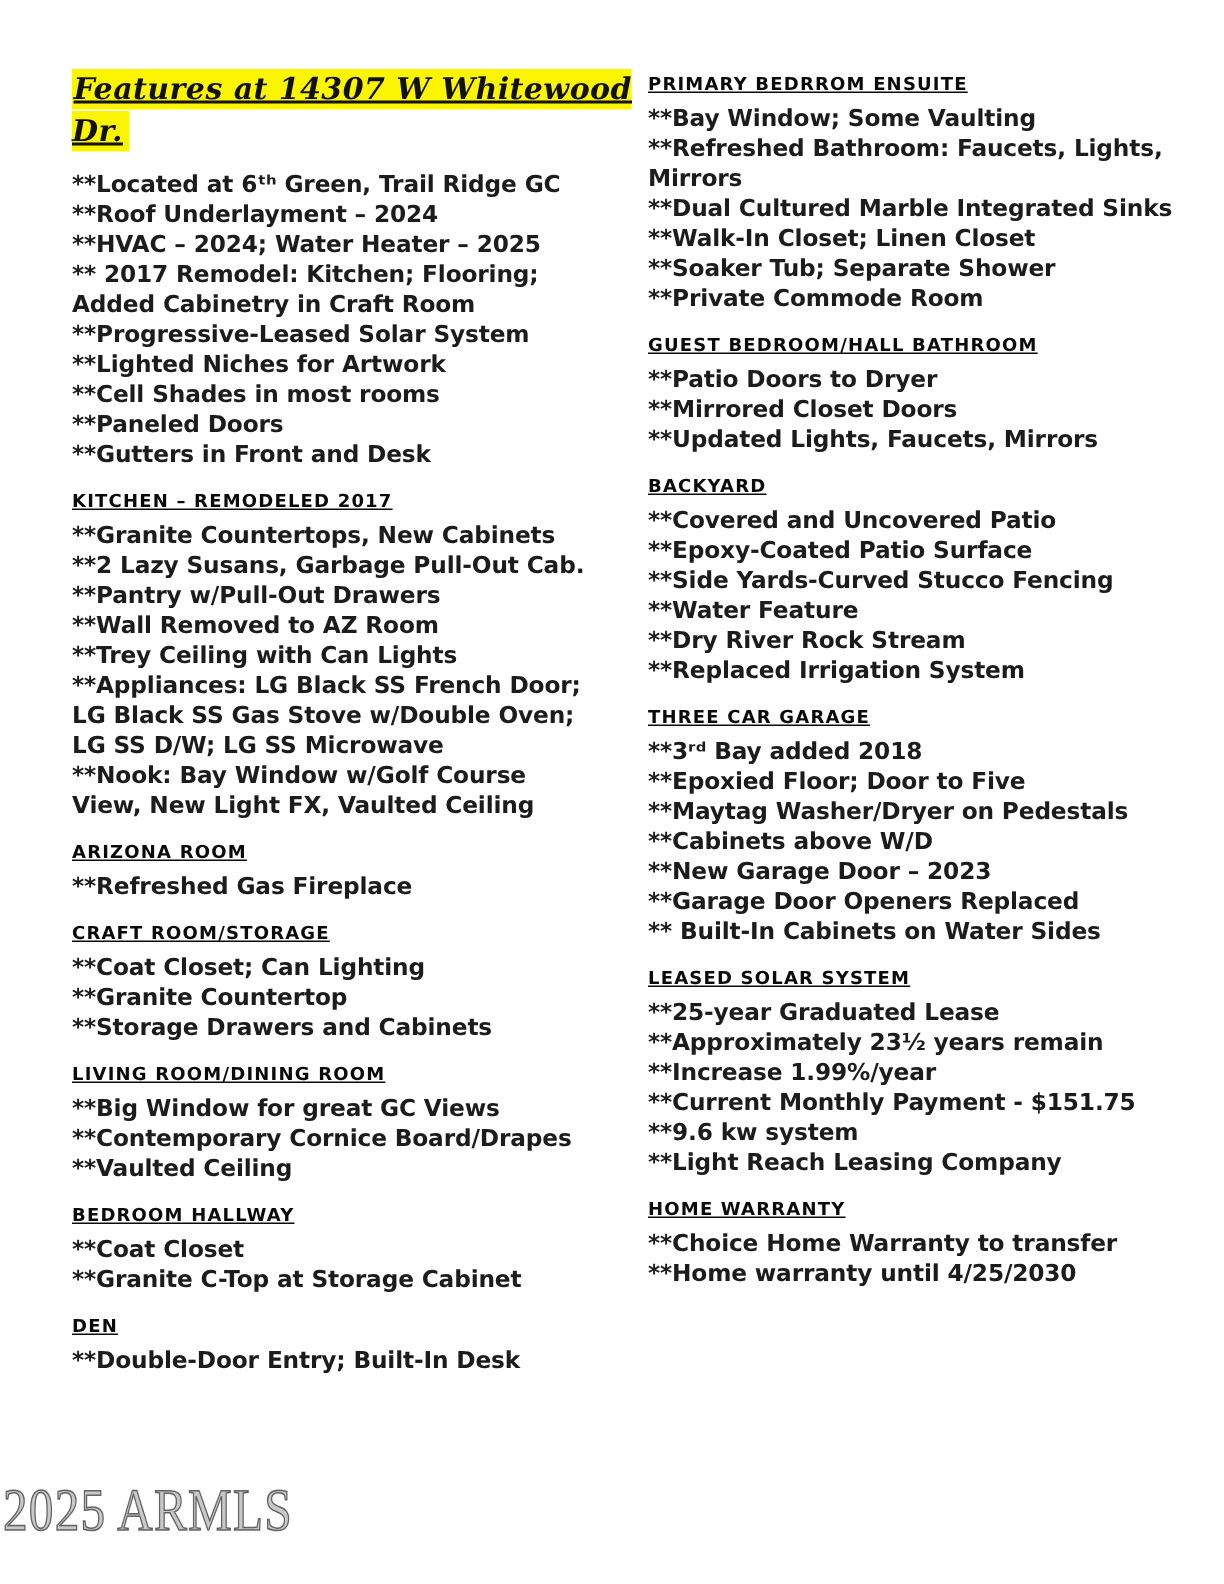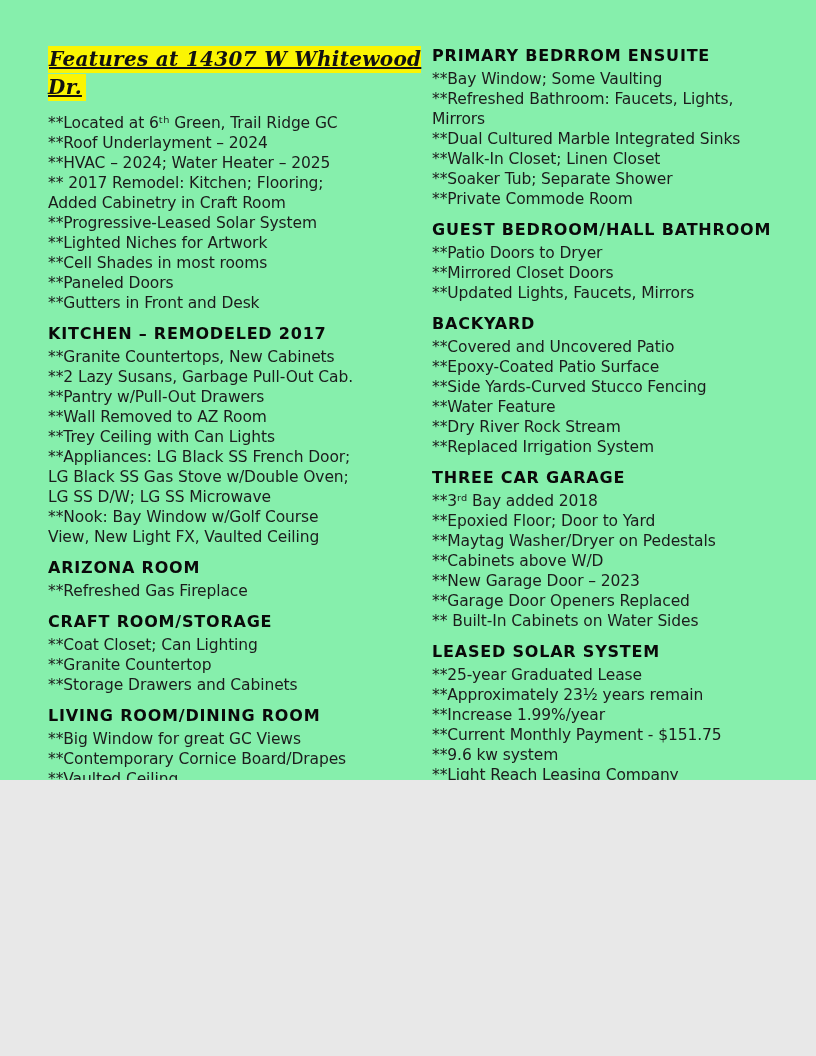--- a/index.html
+++ b/index.html
@@ -1,20 +1,20 @@
 <!DOCTYPE html>
 <html><head>
 <meta charset="utf-8">
 <style>
   html, body { margin: 0; padding: 0; background: #e8e8e8; }
   .page {
     position: relative;
     width: 816px;
-    height: 780px;
-    background: #86efac;
+    height: 1056px;
+    background: #ffffff;
     overflow: hidden;
     font-family: "DejaVu Sans", "Liberation Sans", sans-serif;
     color: #1c1c1c;
     margin: 0 auto;
   }
   .col { position: absolute; top: 46px; }
   .col-left  { left: 48px;  width: 378px; }
   .col-right { left: 432px; width: 376px; }
 
   .doc-title-wrap { margin: 0 0 11px 0; line-height: 26px; }
@@ -24,34 +24,36 @@
     font-style: italic;
     font-weight: bold;
     font-size: 20px;
     letter-spacing: 0.3px;
     text-decoration: underline;
     padding: 1px 4px 2px 1px;
     color: #111;
   }
 
   .section-heading {
-    font-size: 16px;
+    font-size: 12px;
     font-weight: bold;
     letter-spacing: 0.8px;
+    text-decoration: underline;
     margin: 11px 0 3px 0;
     line-height: 20px;
     color: #0a0a0a;
   }
   .sections > section:first-child .section-heading { margin-top: 0; }
 
   .feature-item {
     font-size: 15.5px;
     line-height: 20px;
     white-space: pre-wrap;
     letter-spacing: -0.1px;
+    font-weight: bold;
   }
 
   .watermark {
     position: absolute;
     left: 2px;
     top: 983px;
     font-family: "Liberation Serif", "DejaVu Serif", serif;
     font-size: 40px;
     font-weight: normal;
     letter-spacing: 1px;
@@ -108,20 +110,25 @@
           <div class="feature-item">**Granite Countertop</div>
           <div class="feature-item">**Storage Drawers and Cabinets</div>
         </section>
         <section class="feature-section">
           <h2 class="section-heading">LIVING ROOM/DINING ROOM</h2>
           <div class="feature-item">**Big Window for great GC Views</div>
           <div class="feature-item">**Contemporary Cornice Board/Drapes</div>
           <div class="feature-item">**Vaulted Ceiling</div>
         </section>
         <section class="feature-section">
+          <h2 class="section-heading">BEDROOM HALLWAY</h2>
+          <div class="feature-item">**Coat Closet</div>
+          <div class="feature-item">**Granite C-Top at Storage Cabinet</div>
+        </section>
+        <section class="feature-section">
           <h2 class="section-heading">DEN</h2>
           <div class="feature-item">**Double-Door Entry; Built-In Desk</div>
         </section>
       </div>
   </div>
 
   <div class="col col-right">
     <div class="sections" id="col-right-sections">
         <section class="feature-section">
           <h2 class="section-heading">PRIMARY BEDRROM ENSUITE</h2>
@@ -144,21 +151,21 @@
           <div class="feature-item">**Covered and Uncovered Patio</div>
           <div class="feature-item">**Epoxy-Coated Patio Surface</div>
           <div class="feature-item">**Side Yards-Curved Stucco Fencing</div>
           <div class="feature-item">**Water Feature</div>
           <div class="feature-item">**Dry River Rock Stream</div>
           <div class="feature-item">**Replaced Irrigation System</div>
         </section>
         <section class="feature-section">
           <h2 class="section-heading">THREE CAR GARAGE</h2>
           <div class="feature-item">**3ʳᵈ Bay added 2018</div>
-          <div class="feature-item">**Epoxied Floor; Door to Yard</div>
+          <div class="feature-item">**Epoxied Floor; Door to Five</div>
           <div class="feature-item">**Maytag Washer/Dryer on Pedestals</div>
           <div class="feature-item">**Cabinets above W/D</div>
           <div class="feature-item">**New Garage Door – 2023</div>
           <div class="feature-item">**Garage Door Openers Replaced</div>
           <div class="feature-item">** Built-In Cabinets on Water Sides</div>
         </section>
         <section class="feature-section">
           <h2 class="section-heading">LEASED SOLAR SYSTEM</h2>
           <div class="feature-item">**25-year Graduated Lease</div>
           <div class="feature-item">**Approximately 23½ years remain</div>

